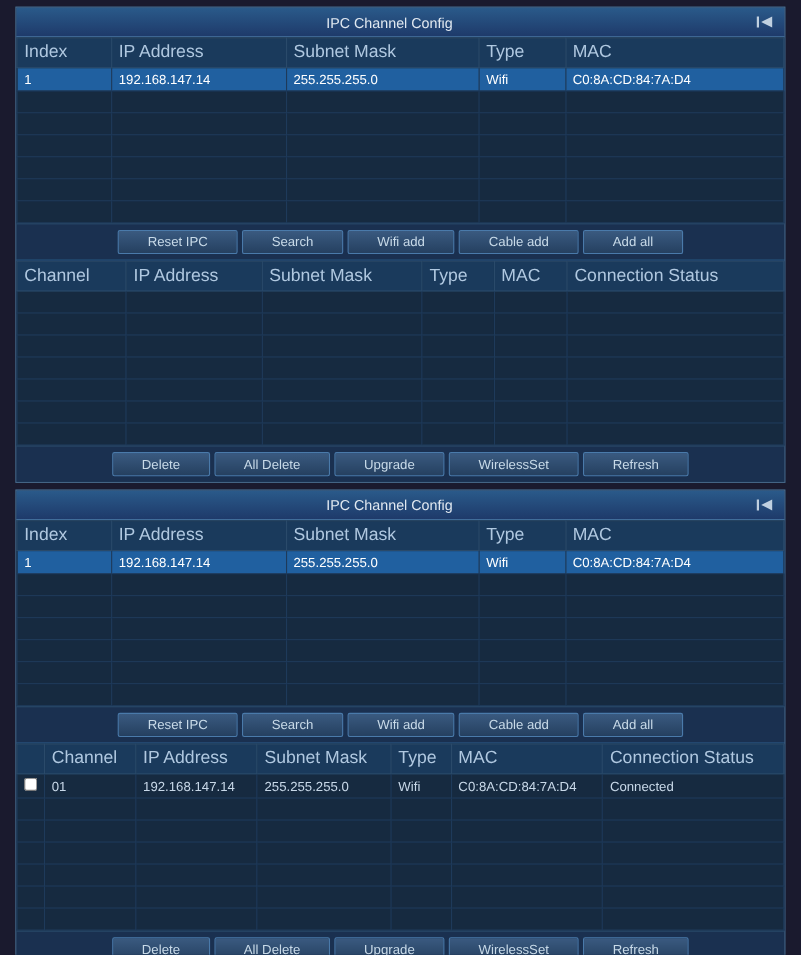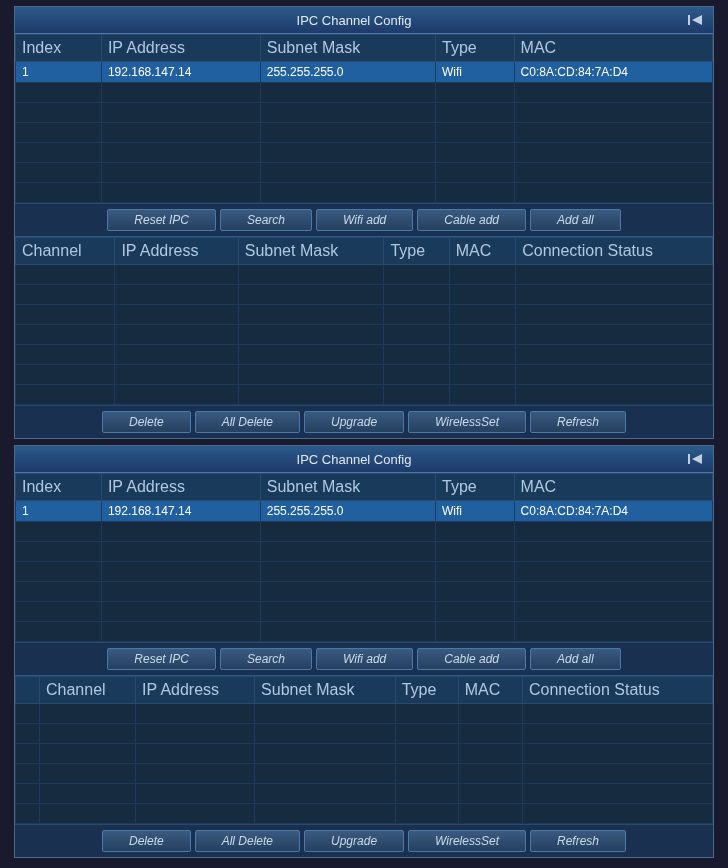--- a/index.html
+++ b/index.html
@@ -97,21 +97,20 @@
 
     .btn {
       padding: 3px 26px;
       background: linear-gradient(to bottom, #3a5a80, #254060);
       color: #c8dae8;
       border: 1px solid #4a7aaa;
       cursor: pointer;
       font-size: 12px;
       border-radius: 2px;
       white-space: nowrap;
-      font-style: italic;
     }
 
     .section-divider {
       height: 1px;
       background: #2a5a8a;
       margin: 0;
     }
 
     input[type="checkbox"] {
       width: 12px;
@@ -385,20 +384,29 @@
           <th style="width:24px;"></th>
           <th>Channel</th>
           <th>IP Address</th>
           <th>Subnet Mask</th>
           <th>Type</th>
           <th>MAC</th>
           <th>Connection Status</th>
         </tr>
       </thead>
       <tbody id="panel2-lower-tbody">
+      <tr>
+      <td style="text-align:center;"><input type="checkbox" style=""></td>
+      <td>01</td>
+      <td>192.168.147.14</td>
+      <td>255.255.255.0</td>
+      <td>Wifi</td>
+      <td>C0:8A:CD:84:7A:D4</td>
+      <td class="connection-status-connected">Connected</td>
+    </tr>
           <tr>
       <td></td>
       <td></td>
       <td></td>
       <td></td>
       <td></td>
       <td></td>
       <td></td>
     </tr>
           <tr>

